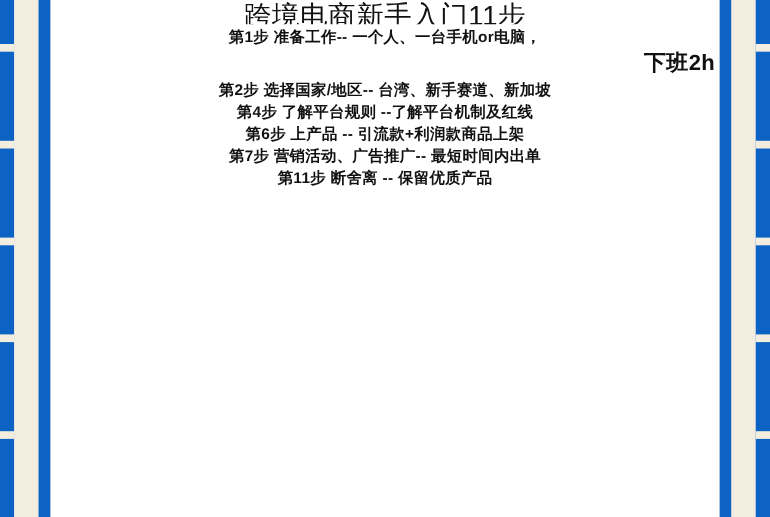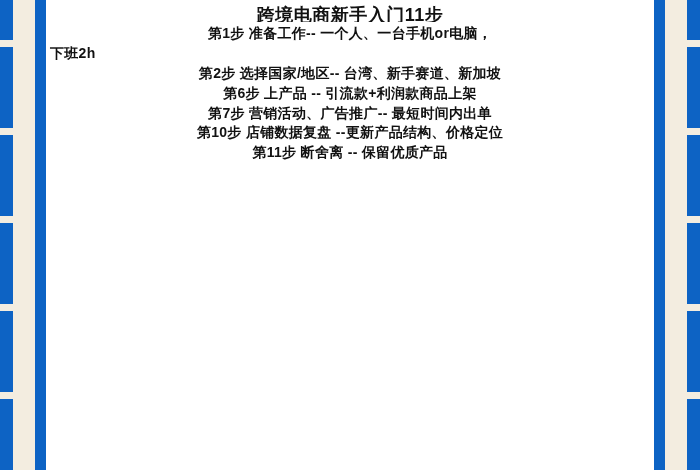--- a/index.html
+++ b/index.html
@@ -73,42 +73,42 @@
     height: 470px;
     background: #ffffff;
     box-sizing: border-box;
     padding: 0 4px;
   }
   .title-row {
     height: 22px;
     overflow: hidden;
     text-align: center;
     color: #111111;
-    font-size: 18px;
-    font-weight: bold;
+    font-size: 25px;
+    font-weight: normal;
     letter-spacing: 0.5px;
     line-height: 30px;
     white-space: nowrap;
   }
   .steps {
     margin-top: 2px;
   }
   .step-line {
     text-align: center;
     color: #111111;
     font-size: 14px;
     font-weight: bold;
     line-height: 1.42;
     white-space: nowrap;
     letter-spacing: 0.3px;
   }
   .step-sub {
-    text-align: left;
+    text-align: right;
     color: #111111;
-    font-size: 14px;
+    font-size: 20px;
     font-weight: bold;
     line-height: 1.42;
     white-space: nowrap;
     letter-spacing: 0.3px;
   }
 </style>
 </head>
 <body>
 
 <div id="page">
@@ -144,38 +144,38 @@
         <span>准备工作--  一个人、一台手机or电脑，</span>
       </div>
       <div class="step-sub">下班2h</div>
 
       <div class="step-line">
         <span>第2步</span>
         <span>选择国家/地区--  台湾、新手赛道、新加坡</span>
       </div>
 
 
+      <div class="step-line">
+        <span>第4步</span>
+        <span>了解平台规则  --了解平台机制及红线</span>
+      </div>
 
 
       <div class="step-line">
         <span>第6步</span>
         <span>上产品  --  引流款+利润款商品上架</span>
       </div>
 
       <div class="step-line">
         <span>第7步</span>
         <span>营销活动、广告推广--  最短时间内出单</span>
       </div>
 
 
 
-      <div class="step-line">
-        <span>第10步</span>
-        <span>店铺数据复盘  --更新产品结构、价格定位</span>
-      </div>
 
       <div class="step-line">
         <span>第11步</span>
         <span>断舍离  --  保留优质产品</span>
       </div>
 
     </div>
   </div>
 </div>
 

